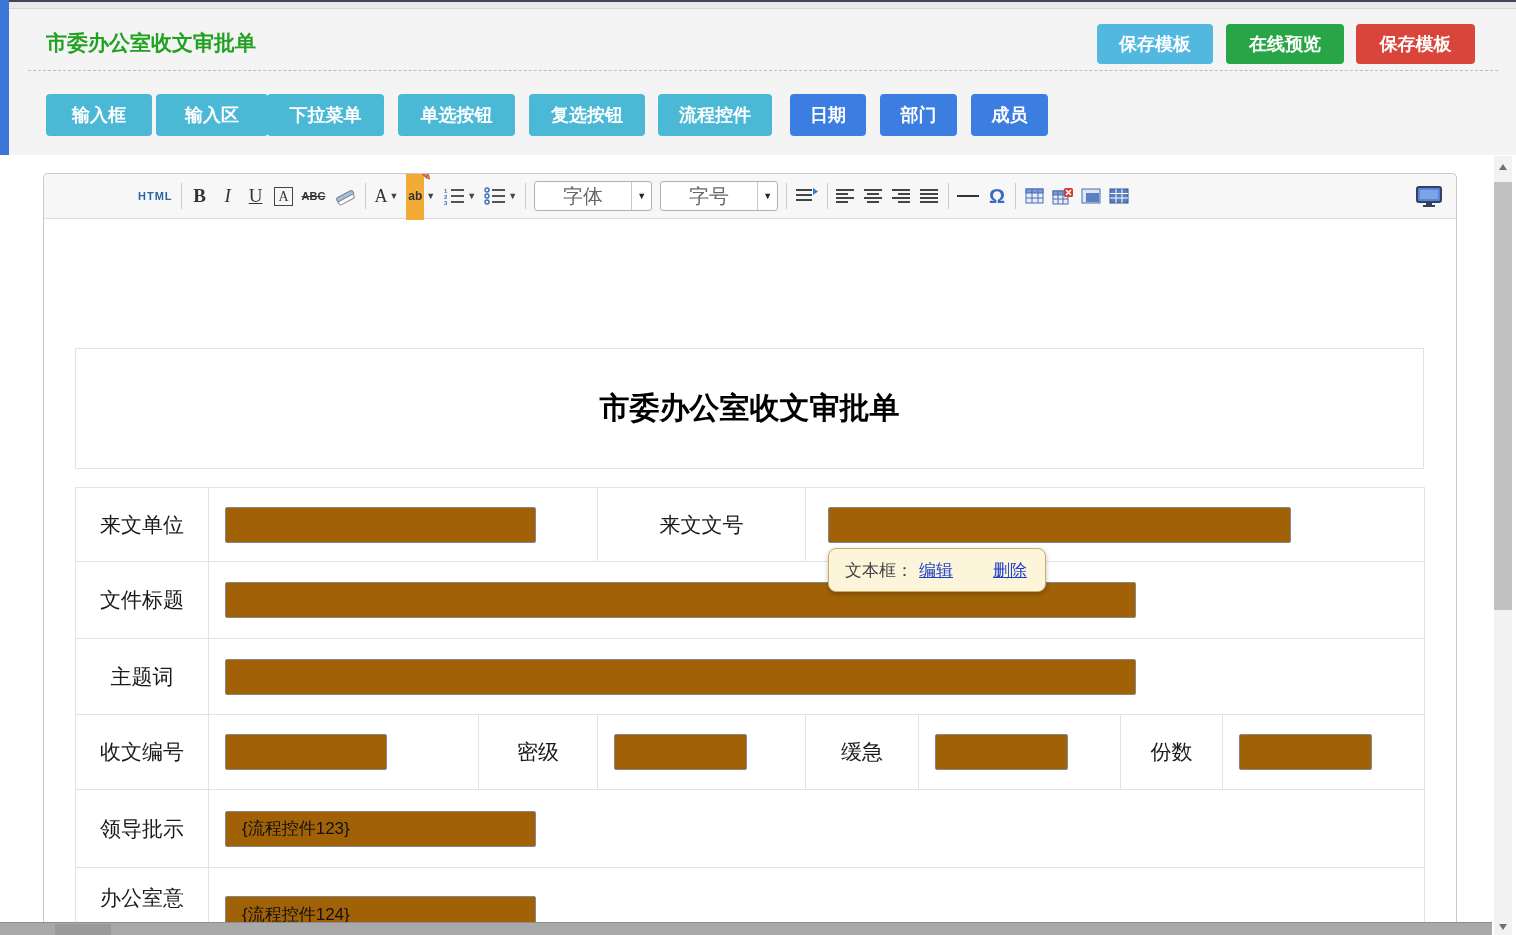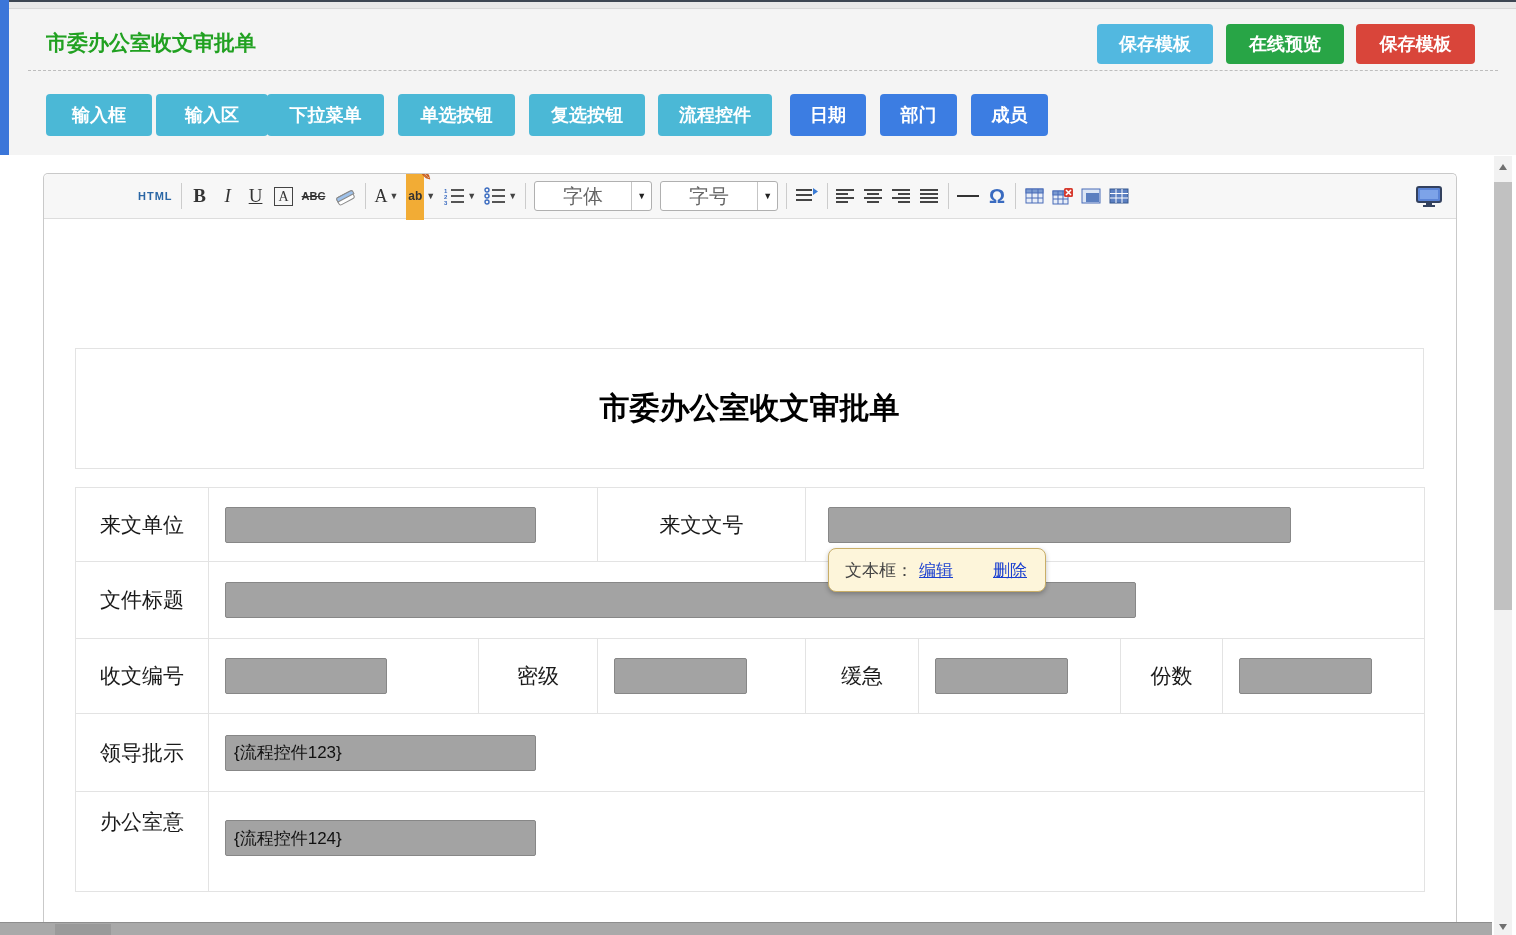--- a/index.html
+++ b/index.html
@@ -64,22 +64,22 @@
   
   .econtent { position:relative; }
   .form-title-box { margin:129px 0 18px 31px; width:1349px; height:121px; border:1px solid #e3e3e3;
                     display:flex; align-items:center; justify-content:center; }
   .form-title { font-size:30px; font-weight:700; color:#000; }
   table.form { margin-left:31px; width:1349px; border-collapse:collapse; table-layout:fixed; }
   table.form td { border:1px solid #e3e3e3; }
   td.lbl { text-align:center; font-size:21px; color:#1a1a1a; }
   td.inp { padding-left:16px; }
   td.inp.pad22 { padding-left:22px; }
-  .tin { height:36px; border:1px solid #878787; border-radius:2px; background:#a3a3a3; font-size:17px;
-         padding:0 8px; font-family:"Liberation Sans", sans-serif; color:#111; }
+  .tin { height:36px; border:1px solid #878787; border-radius:2px; background:#a16207; font-size:17px;
+         padding:0 16px; font-family:"Liberation Sans", sans-serif; color:#111; }
   .w311 { width:311px; } .w463 { width:463px; } .w911 { width:911px; } .w162 { width:162px; } .w133 { width:133px; }
   tr.r1 td { height:74px; } tr.r2 td { height:77px; } tr.r3 td { height:76px; }
   tr.r4 td { height:75px; } tr.r5 td { height:78px; }
   tr.r6 td { height:100px; vertical-align:top; }
   tr.r6 td.lbl { padding-top:16px; }
   tr.r6 .tin { margin-top:28px; }
 
   
   .tooltip { position:absolute; left:828px; top:548px; width:218px; height:44px; background:#fdf5da;
              border:1px solid #c9ae67; border-radius:8px; box-shadow:0 2px 5px rgba(0,0,0,0.25);
@@ -303,20 +303,24 @@
             <tr class="r1">
           <td class="lbl">来文单位</td>
           <td class="inp" colspan="2"><input class="tin w311" value="" style=""></td>
           <td class="lbl">来文文号</td>
           <td class="inp pad22" colspan="4"><input class="tin w463" value="" style=""></td>
         </tr>
         <tr class="r2">
           <td class="lbl">文件标题</td>
           <td class="inp" colspan="7"><input class="tin w911" value="" style=""></td>
         </tr>
+        <tr class="r3">
+          <td class="lbl">主题词</td>
+          <td class="inp" colspan="7"><input class="tin w911" value="" style=""></td>
+        </tr>
         <tr class="r4">
           <td class="lbl">收文编号</td>
           <td class="inp"><input class="tin w162" value="" style=""></td>
           <td class="lbl">密级</td>
           <td class="inp"><input class="tin w133" value="" style=""></td>
           <td class="lbl">缓急</td>
           <td class="inp"><input class="tin w133" value="" style=""></td>
           <td class="lbl">份数</td>
           <td class="inp"><input class="tin w133" value="" style=""></td>
         </tr>

